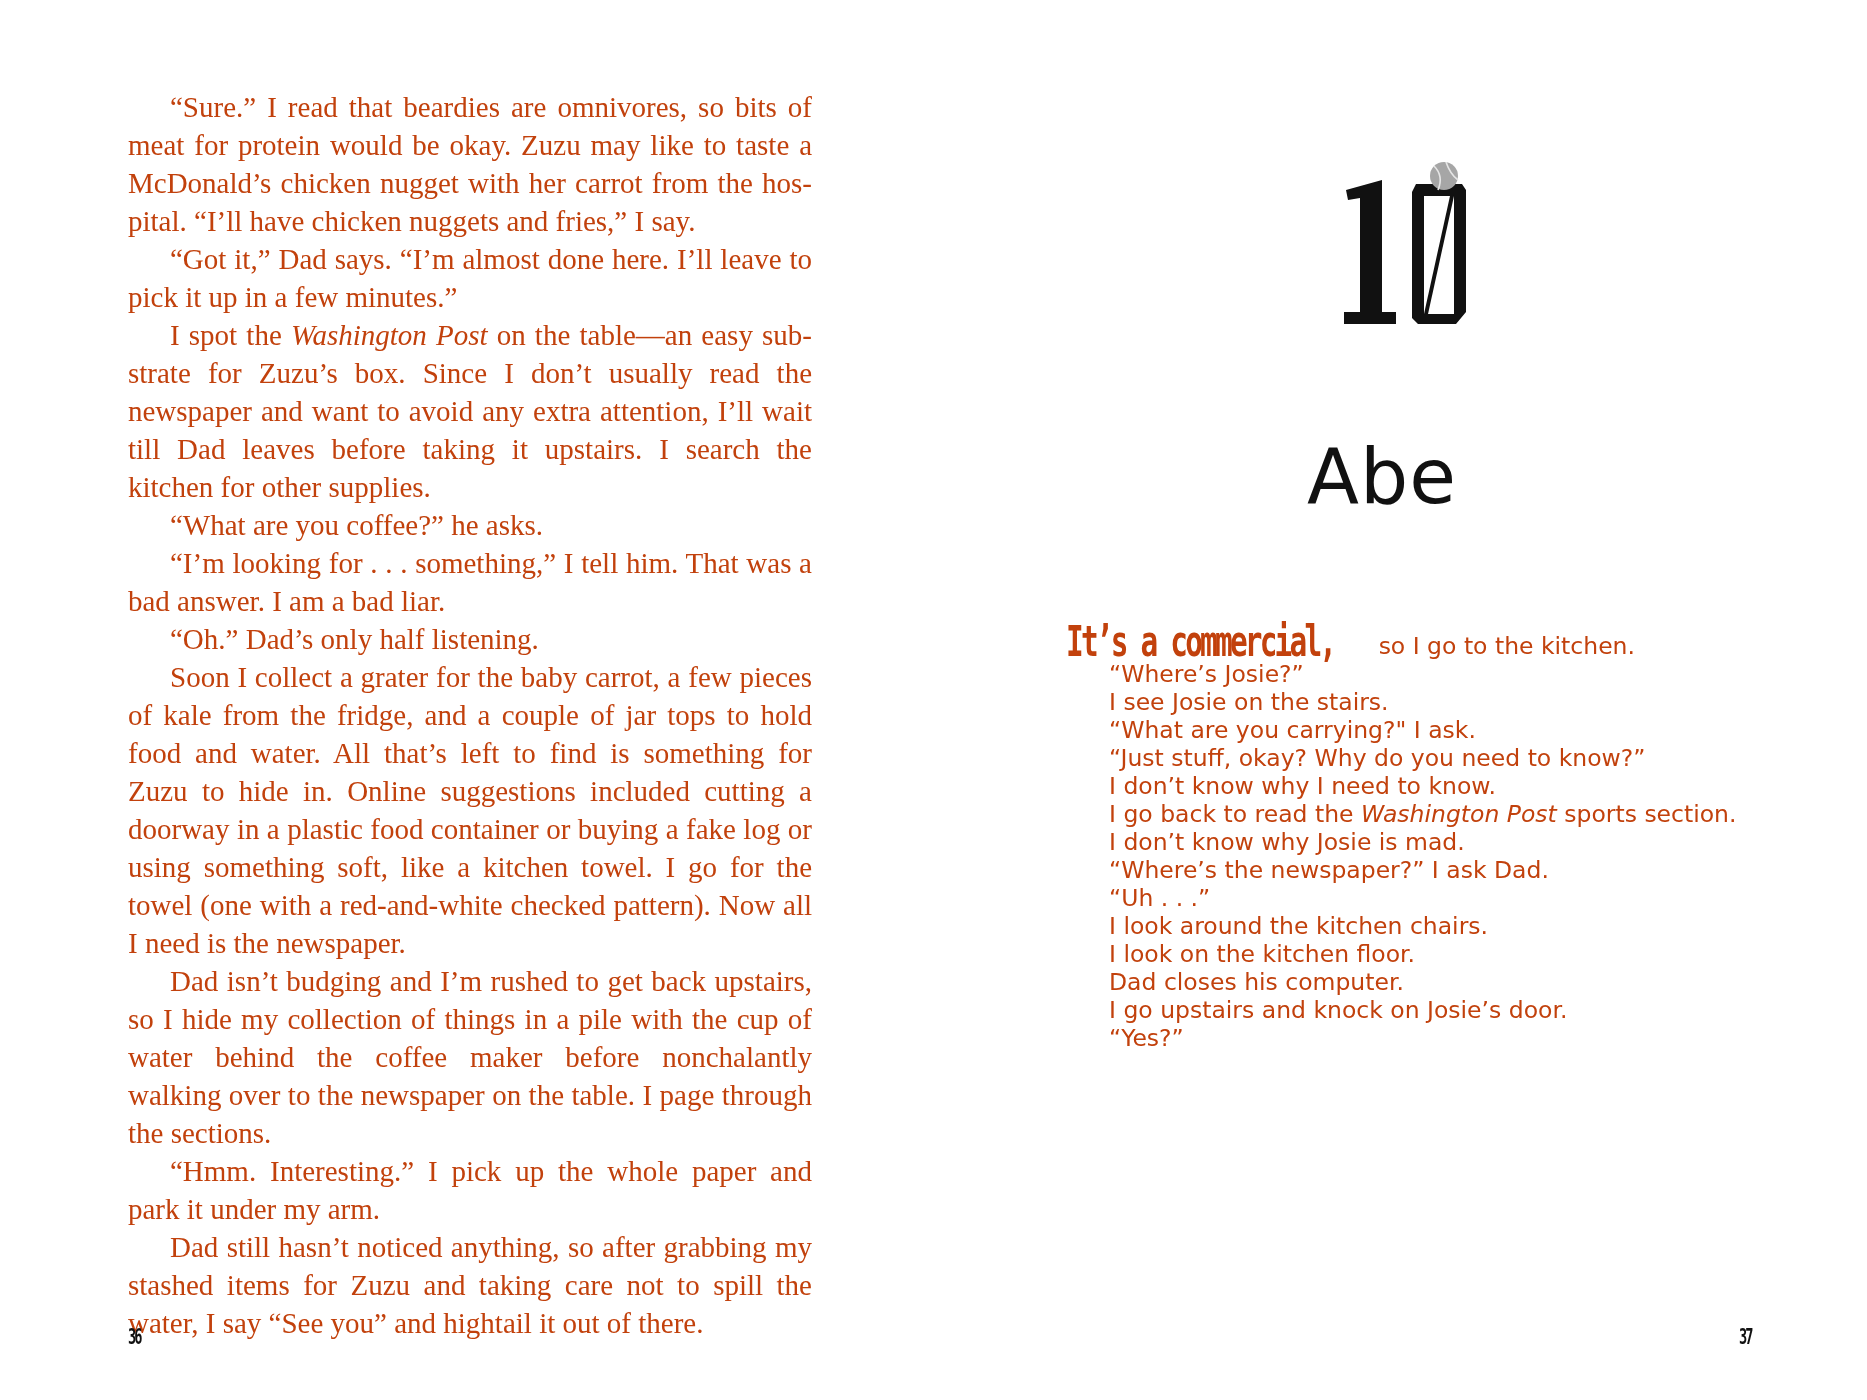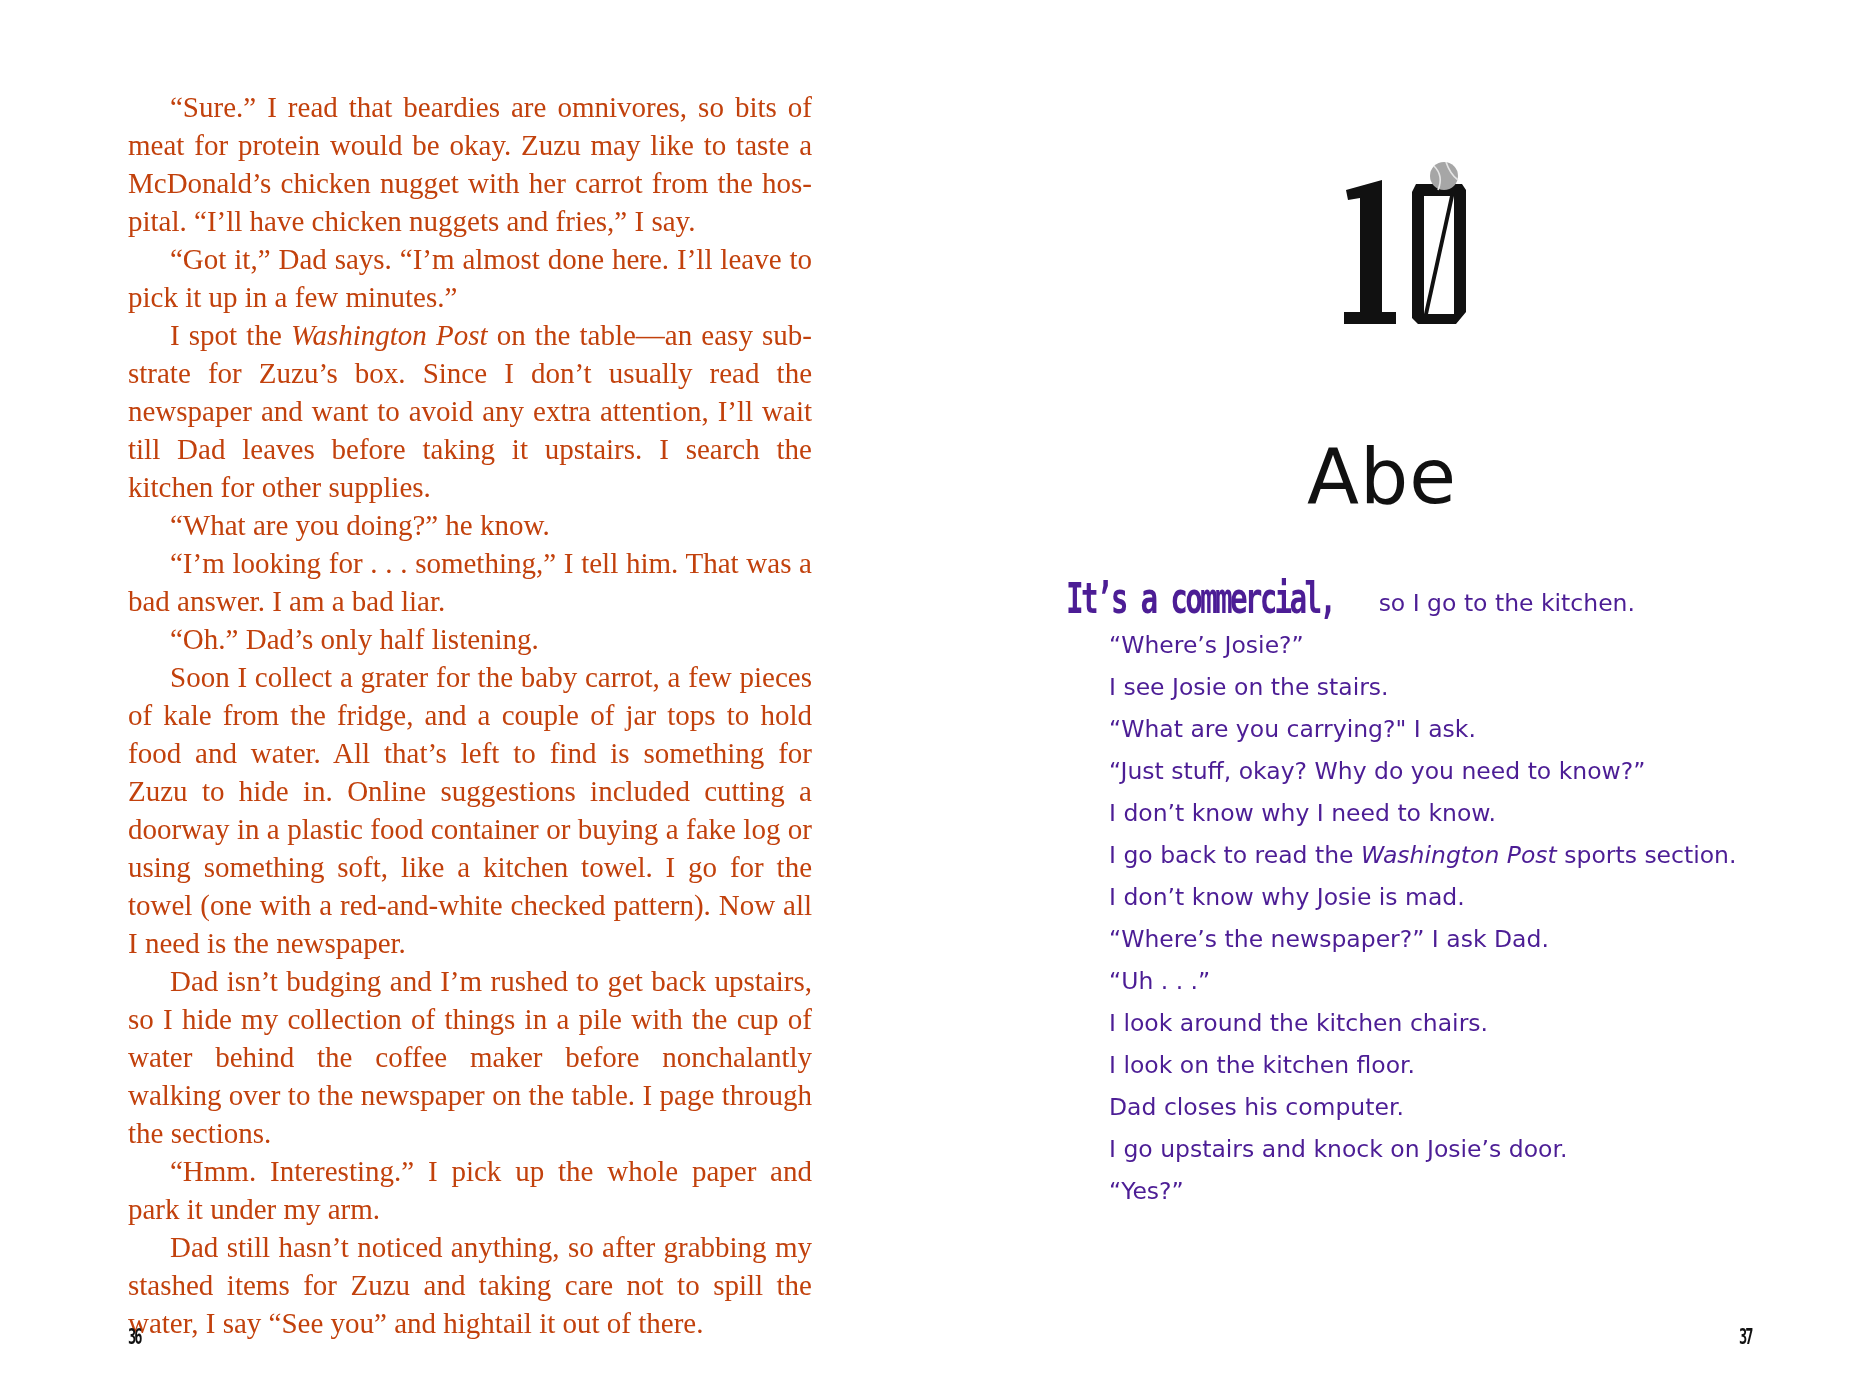--- a/index.html
+++ b/index.html
@@ -33,43 +33,43 @@
       position: absolute; left: 405px; top: 162px; width: 160px; height: 175px;
     }
     .chapter-name {
       position: absolute; left: 0; width: 934px; top: 432px; text-align: center;
       font-family: "DejaVu Sans", sans-serif; font-size: 76px; line-height: 90px;
       color: #111111; letter-spacing: 1px;
     }
     .padding-shift { padding-right: 36px; box-sizing: border-box; }
 
     .dialog {
-      position: absolute; left: 133px; top: 578px; width: 760px;
-      font-family: "DejaVu Sans", sans-serif; font-size: 23.5px; line-height: 42px;
-      color: #4c1d95;
+      position: absolute; left: 133px; top: 628px; width: 760px;
+      font-family: "DejaVu Sans", sans-serif; font-size: 23.5px; line-height: 28px;
+      color: #c2410c;
     }
     .dialog .lead-line { white-space: nowrap; margin: 0; }
     .dialog .lead-in {
       font-family: "DejaVu Sans Mono", monospace; font-weight: bold;
       font-size: 42px; letter-spacing: -4px; display: inline-block;
       transform: scaleX(0.7); transform-origin: left bottom; margin-right: -78px;
       vertical-align: -2px;
     }
     .dialog .line { margin: 0; padding-left: 43px; white-space: nowrap; }
     .dialog em { font-style: italic; }
   </style>
 </head>
 <body>
 
 <div class="page page-left">
   <div class="body-text">
     <p>“Sure.” I read that beardies are omnivores, so bits of meat for protein would be okay. Zuzu may like to taste a McDonald’s chicken nugget with her carrot from the hos-pital. “I’ll have chicken nuggets and fries,” I say.</p>
     <p>“Got it,” Dad says. “I’m almost done here. I’ll leave to pick it up in a few minutes.”</p>
     <p><span>I spot the </span><em>Washington Post</em><span> on the table—an easy sub-strate for Zuzu’s box. Since I don’t usually read the newspaper and want to avoid any extra attention, I’ll wait till Dad leaves before taking it upstairs. I search the kitchen for other supplies.</span></p>
-    <p>“What are you doing?” he know.</p>
+    <p>“What are you coffee?” he asks.</p>
     <p>“I’m looking for . . . something,” I tell him. That was a bad answer. I am a bad liar.</p>
     <p>“Oh.” Dad’s only half listening.</p>
     <p>Soon I collect a grater for the baby carrot, a few pieces of kale from the fridge, and a couple of jar tops to hold food and water. All that’s left to find is something for Zuzu to hide in. Online suggestions included cutting a doorway in a plastic food container or buying a fake log or using something soft, like a kitchen towel. I go for the towel (one with a red-and-white checked pattern). Now all I need is the newspaper.</p>
     <p>Dad isn’t budging and I’m rushed to get back upstairs, so I hide my collection of things in a pile with the cup of water behind the coffee maker before nonchalantly walking over to the newspaper on the table. I page through the sections.</p>
     <p>“Hmm. Interesting.” I pick up the whole paper and park it under my arm.</p>
     <p>Dad still hasn’t noticed anything, so after grabbing my stashed items for Zuzu and taking care not to spill the water, I say “See you” and hightail it out of there.</p>
   </div>
   <div class="folio folio-left">36</div>
 </div>
 

